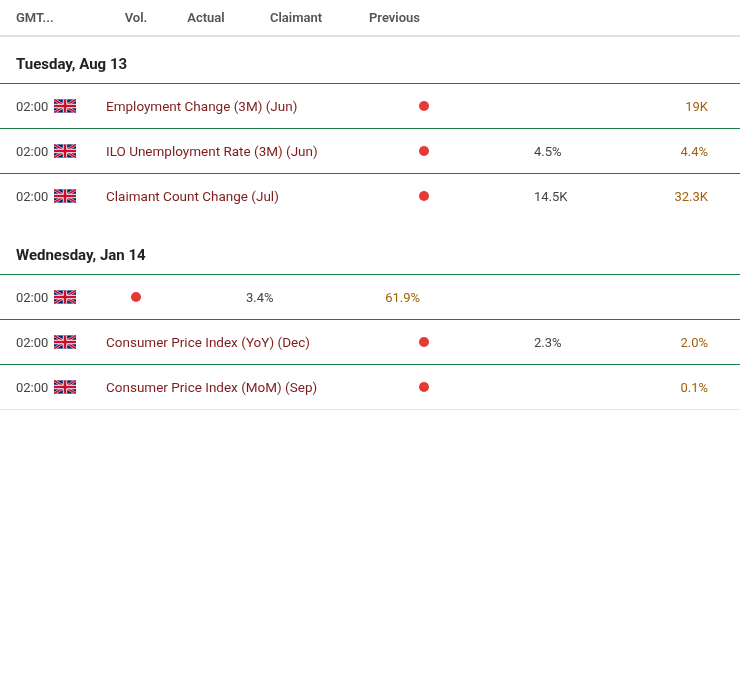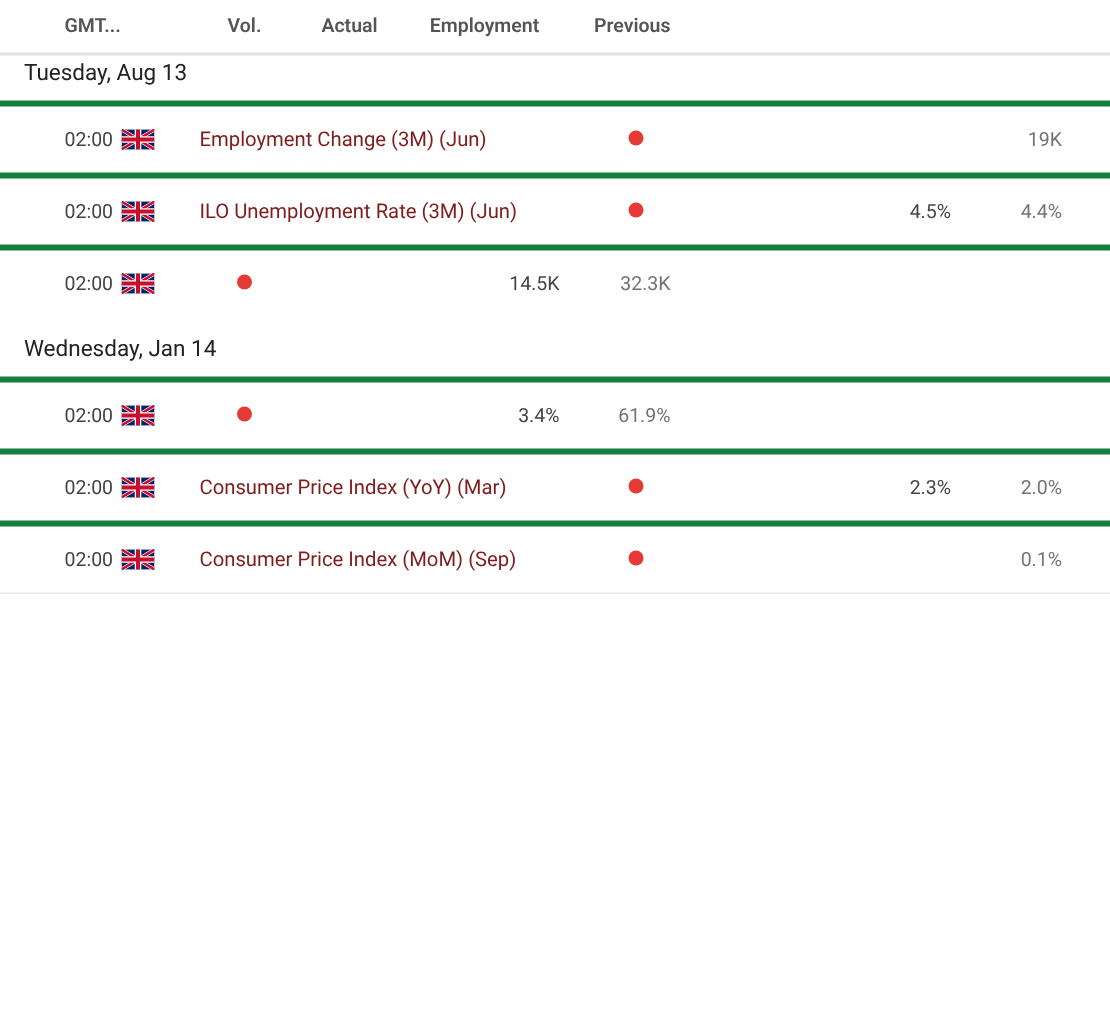--- a/index.html
+++ b/index.html
@@ -16,39 +16,39 @@
     }
     .table-header {
       display: flex;
       align-items: center;
       padding: 10px 16px 10px 16px;
       border-bottom: 2px solid #e0e0e0;
       color: #555;
       font-size: 13px;
       font-weight: 600;
     }
-    .col-gmt { width: 90px; flex-shrink: 0; margin-left: 27px; }
+    .col-gmt { width: 90px; flex-shrink: 0; }
     .col-event { flex: 1; }
     .col-vol { width: 60px; text-align: center; flex-shrink: 0; }
     .col-actual { width: 80px; text-align: center; flex-shrink: 0; }
     .col-consensus { width: 100px; text-align: center; flex-shrink: 0; }
     .col-previous { width: 90px; text-align: right; flex-shrink: 0; padding-right: 16px; }
 
     .section-header {
-      padding: 2px 16px 10px 16px;
+      padding: 18px 16px 10px 16px;
       font-size: 15px;
-      font-weight: 400;
+      font-weight: 700;
       color: #222;
     }
 
     .data-row {
       display: flex;
       align-items: center;
       padding: 14px 16px;
-      border-top: 4px solid #15803d;
+      border-top: 1px solid #15803d;
     }
     .data-row:last-child {
       border-bottom: 1px solid #e8e8e8;
     }
 
     .gmt-cell {
       width: 90px;
       flex-shrink: 0;
       display: flex;
       align-items: center;
@@ -89,47 +89,47 @@
     .actual-cell {
       width: 80px;
       text-align: center;
       flex-shrink: 0;
       color: #444;
       font-size: 13px;
     }
 
     .consensus-cell {
       width: 100px;
-      text-align: right;
+      text-align: left;
       flex-shrink: 0;
       color: #444;
       font-size: 13px;
     }
 
     .previous-cell {
       width: 90px;
       text-align: right;
       flex-shrink: 0;
       padding-right: 16px;
-      color: #737373;
+      color: #a16207;
       font-size: 13px;
     }
 
     .section-gap {
       height: 10px;
     }
   </style>
 </head>
 <body>
 
 <div class="table-header">
   <div class="col-gmt">GMT...</div>
   <div class="col-vol">Vol.</div>
   <div class="col-actual">Actual</div>
-  <div class="col-consensus">Employment</div>
+  <div class="col-consensus">Claimant</div>
   <div class="col-previous">Previous</div>
 </div>
 
 <div id="table-body">
     <div class="section-header">Tuesday, Aug 13</div>
     <div class="data-row">
       <div class="gmt-cell col-gmt">
         <span>02:00</span>
         <span class="flag">
   <svg xmlns="http://www.w3.org/2000/svg" viewBox="0 0 60 36" width="22" height="14">
@@ -172,20 +172,21 @@
         <span class="flag">
   <svg xmlns="http://www.w3.org/2000/svg" viewBox="0 0 60 36" width="22" height="14">
     <rect width="60" height="36" fill="#012169"></rect>
     <path d="M0,0 L60,36 M60,0 L0,36" stroke="#fff" stroke-width="7.2"></path>
     <path d="M0,0 L60,36 M60,0 L0,36" stroke="#C8102E" stroke-width="4.8"></path>
     <path d="M30,0 V36 M0,18 H60" stroke="#fff" stroke-width="12"></path>
     <path d="M30,0 V36 M0,18 H60" stroke="#C8102E" stroke-width="7.2"></path>
   </svg>
 </span>
       </div>
+      <div class="event-cell col-event">Claimant Count Change (Jul)</div>
       <div class="vol-cell col-vol"><span class="red-dot"></span></div>
       <div class="actual-cell col-actual"></div>
       <div class="consensus-cell col-consensus">14.5K</div>
       <div class="previous-cell col-previous">32.3K</div>
     </div>
     <div class="section-gap"></div>
     <div class="section-header">Wednesday, Jan 14</div>
     <div class="data-row">
       <div class="gmt-cell col-gmt">
         <span>02:00</span>
@@ -210,21 +211,21 @@
         <span class="flag">
   <svg xmlns="http://www.w3.org/2000/svg" viewBox="0 0 60 36" width="22" height="14">
     <rect width="60" height="36" fill="#012169"></rect>
     <path d="M0,0 L60,36 M60,0 L0,36" stroke="#fff" stroke-width="7.2"></path>
     <path d="M0,0 L60,36 M60,0 L0,36" stroke="#C8102E" stroke-width="4.8"></path>
     <path d="M30,0 V36 M0,18 H60" stroke="#fff" stroke-width="12"></path>
     <path d="M30,0 V36 M0,18 H60" stroke="#C8102E" stroke-width="7.2"></path>
   </svg>
 </span>
       </div>
-      <div class="event-cell col-event">Consumer Price Index (YoY) (Mar)</div>
+      <div class="event-cell col-event">Consumer Price Index (YoY) (Dec)</div>
       <div class="vol-cell col-vol"><span class="red-dot"></span></div>
       <div class="actual-cell col-actual"></div>
       <div class="consensus-cell col-consensus">2.3%</div>
       <div class="previous-cell col-previous">2.0%</div>
     </div>
     <div class="data-row">
       <div class="gmt-cell col-gmt">
         <span>02:00</span>
         <span class="flag">
   <svg xmlns="http://www.w3.org/2000/svg" viewBox="0 0 60 36" width="22" height="14">

